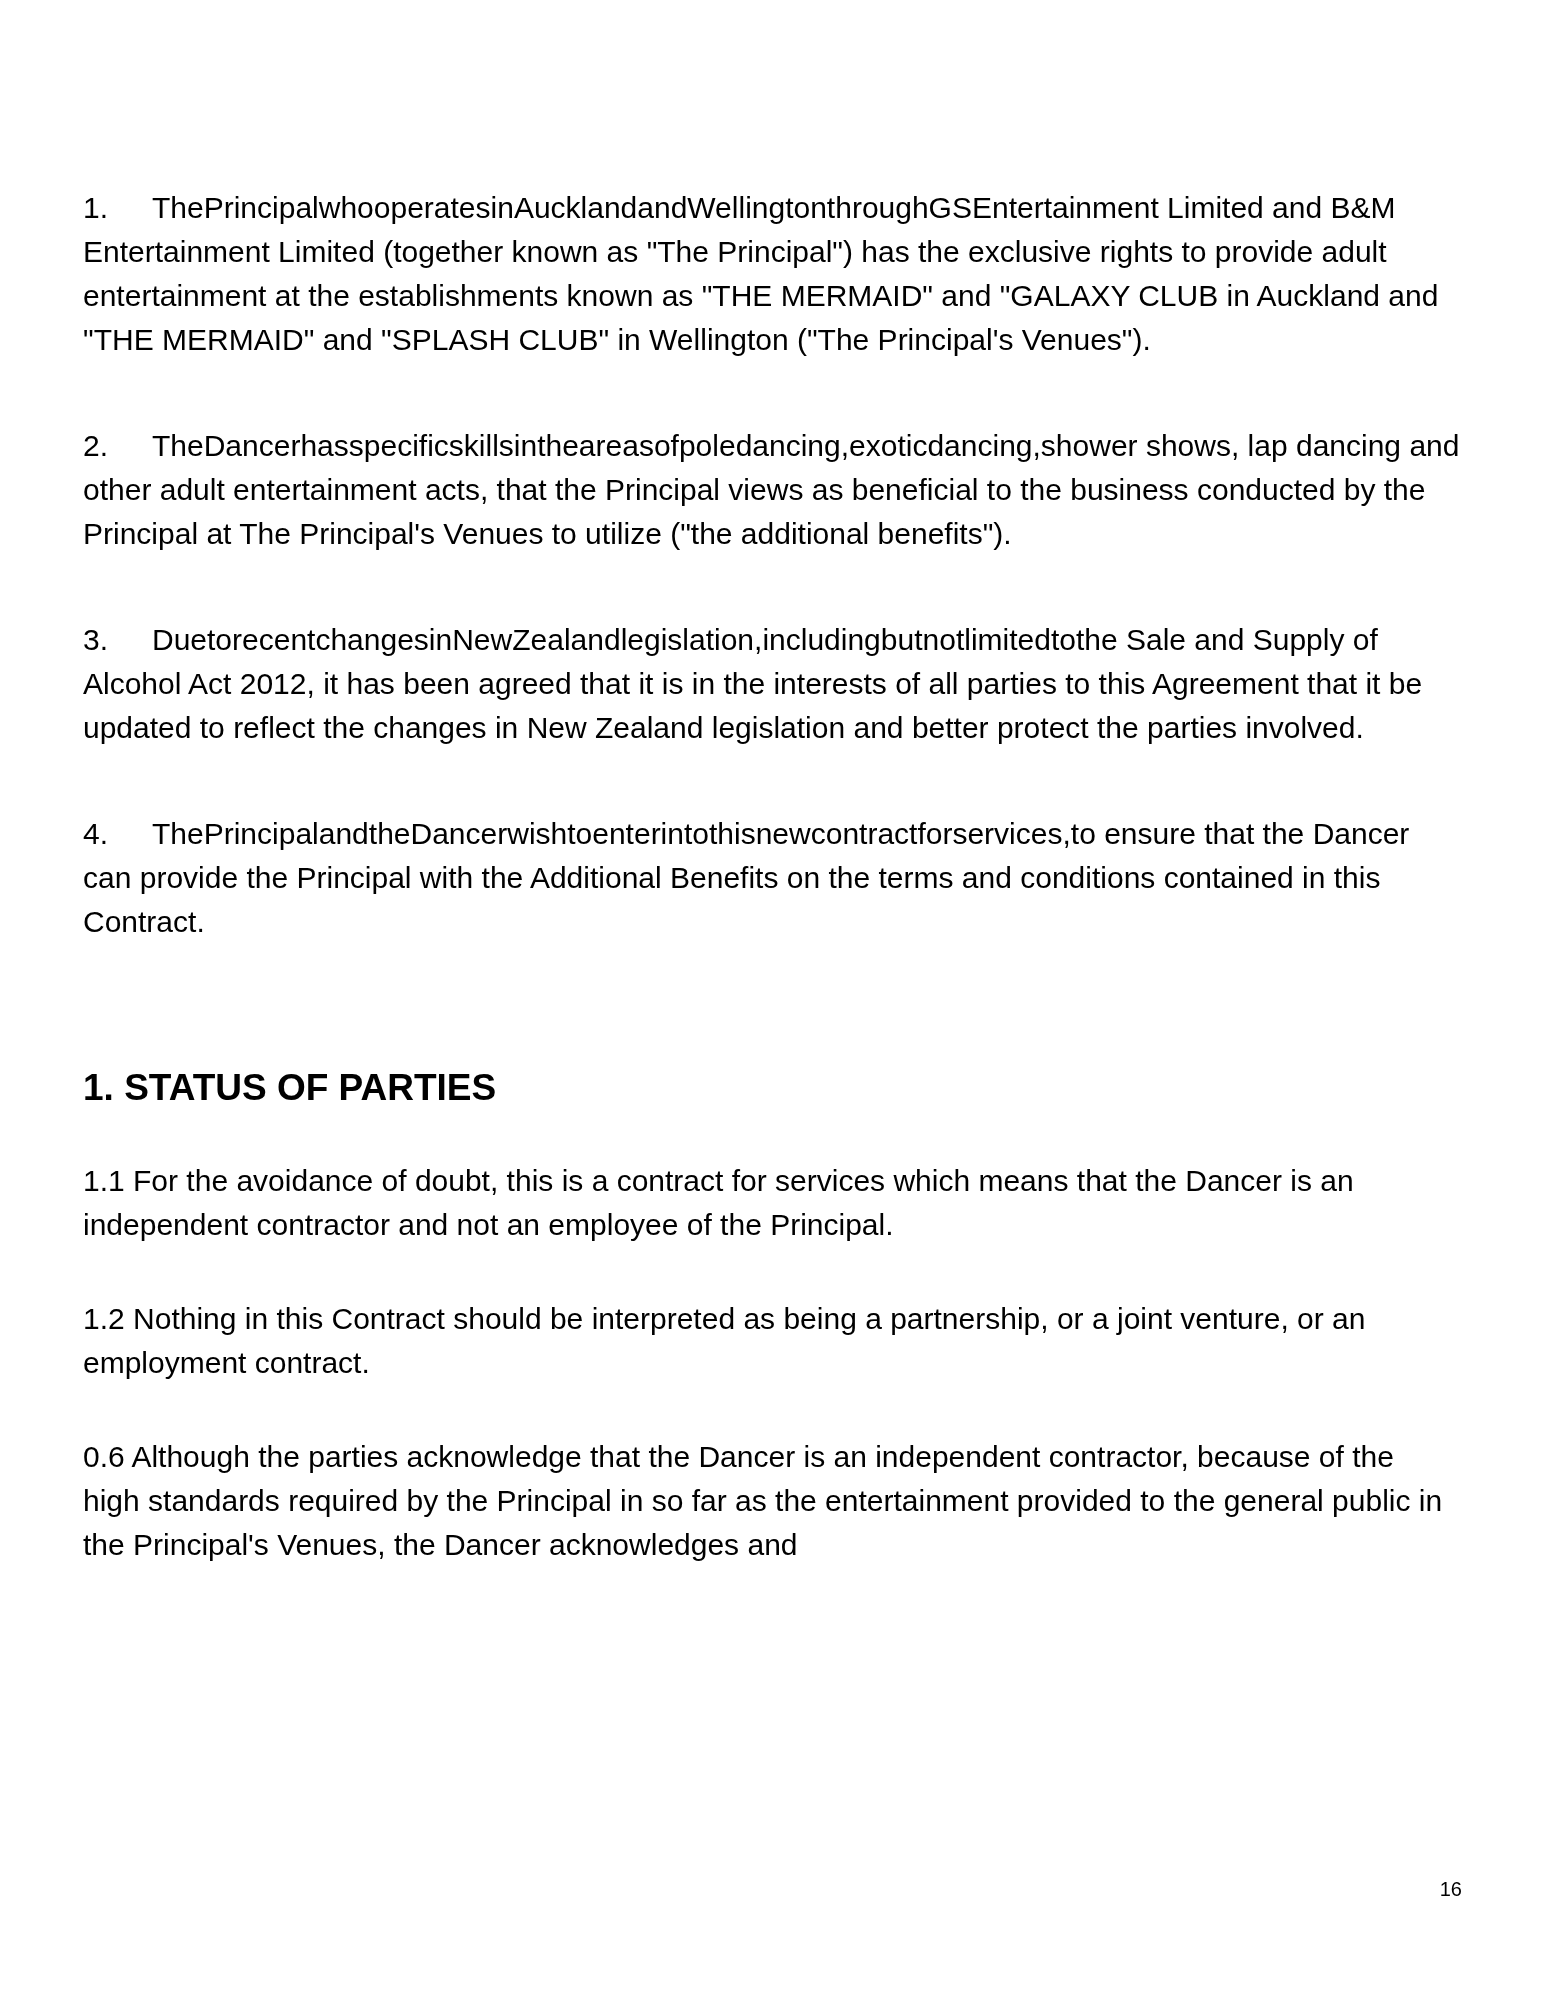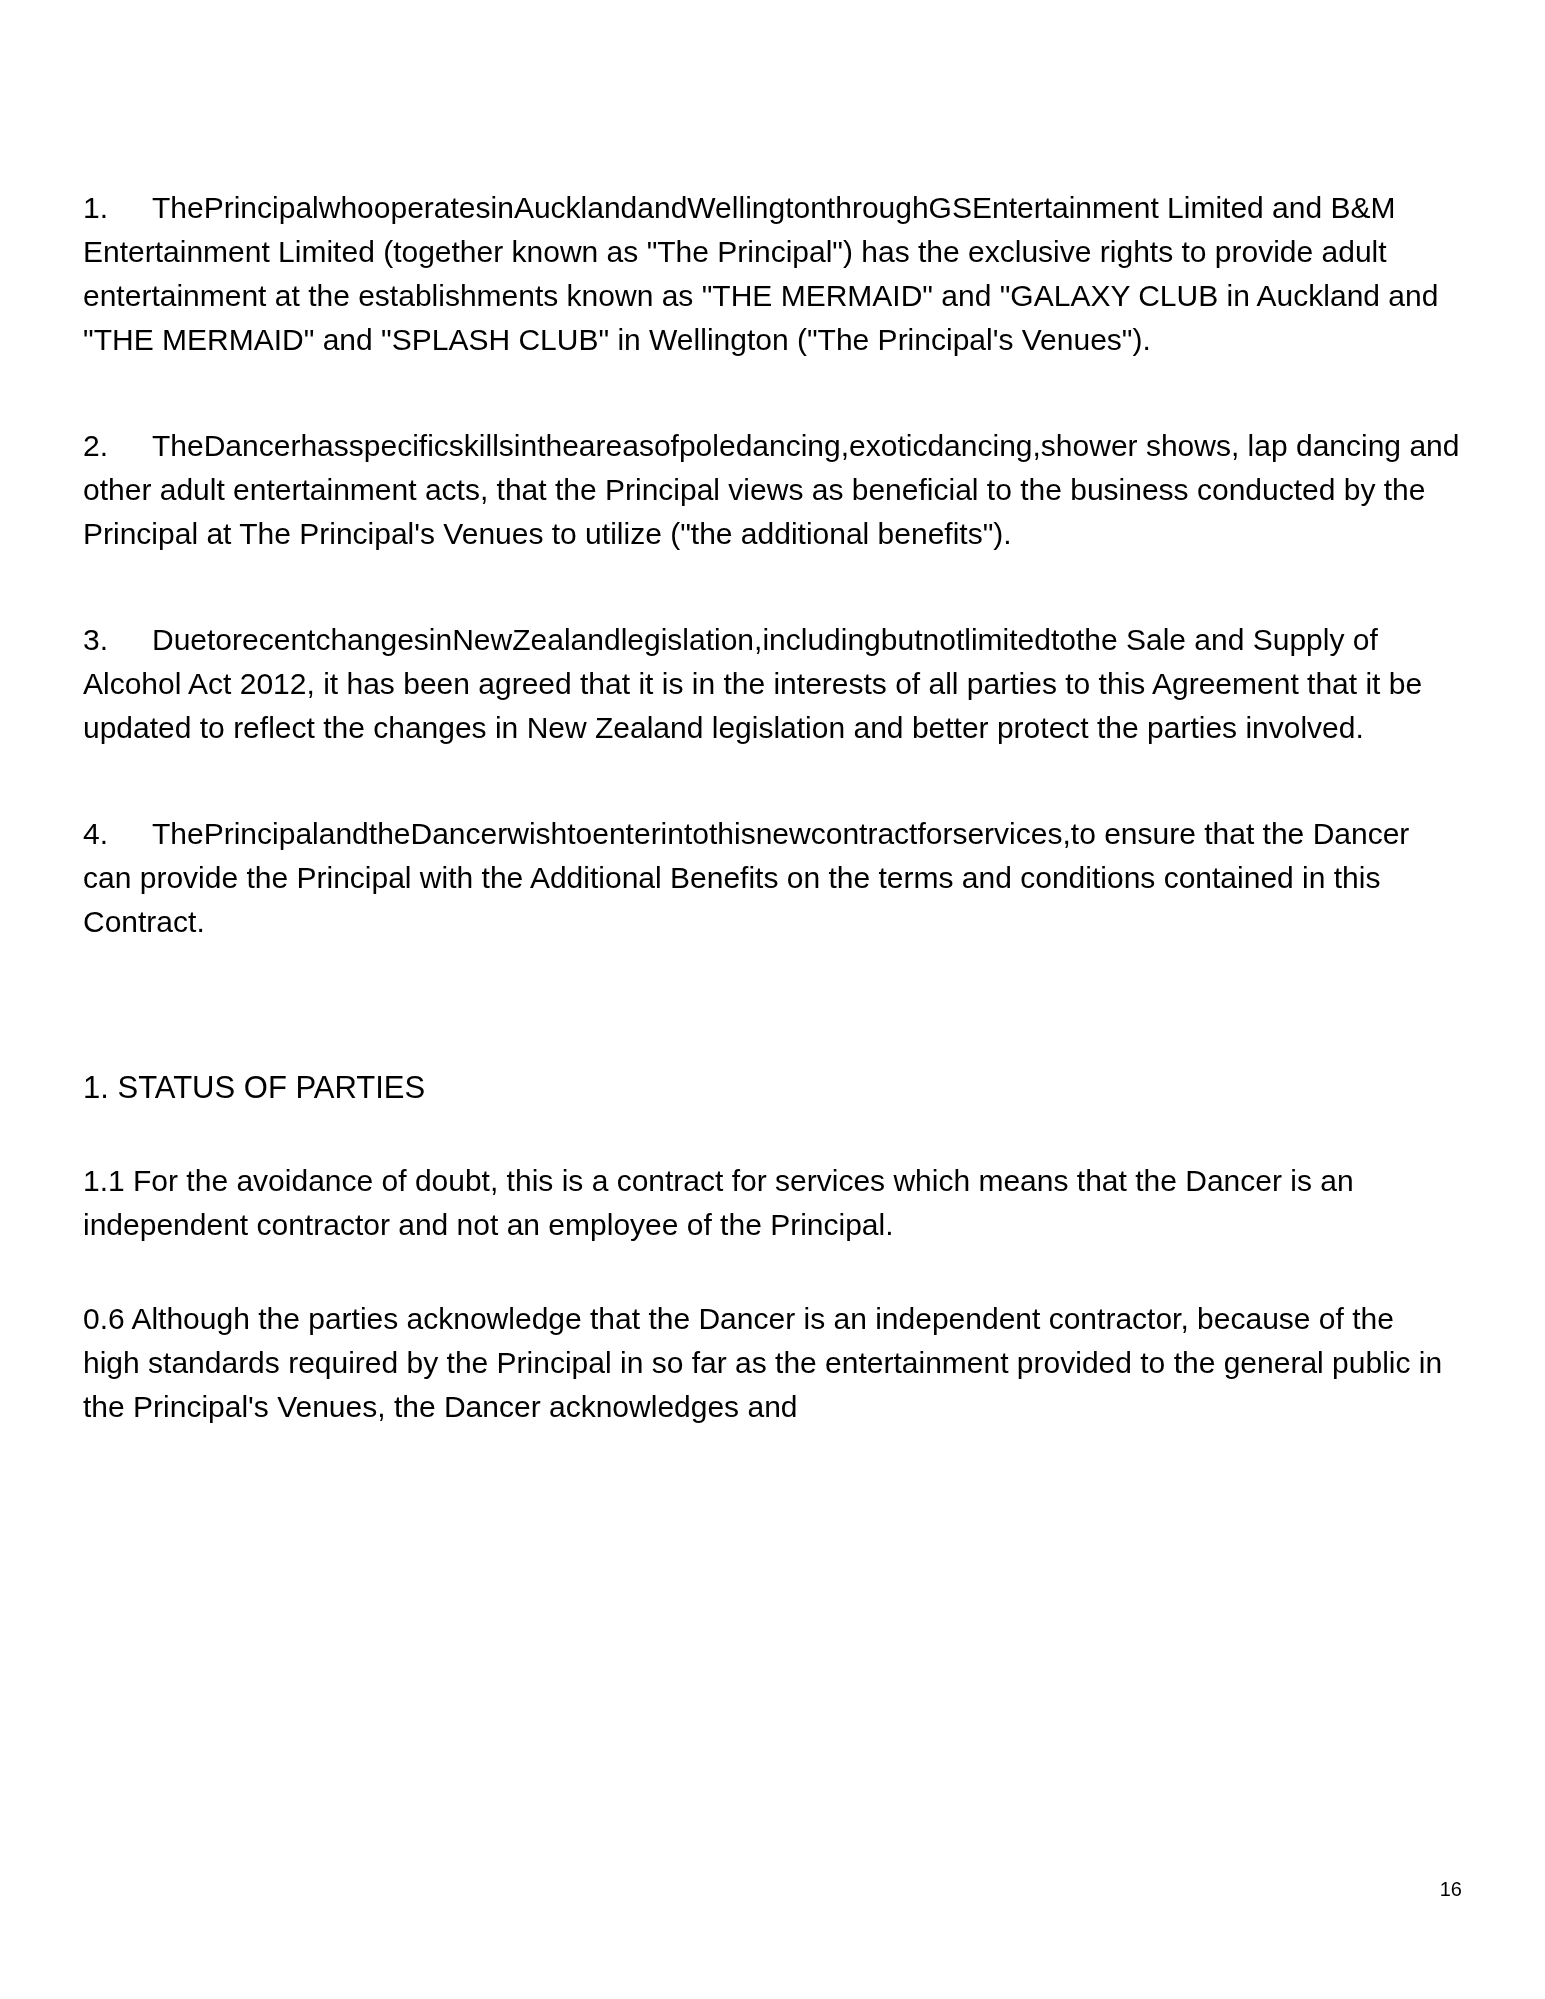--- a/index.html
+++ b/index.html
@@ -19,22 +19,22 @@
     line-height: 44px;
   }
   p.numbered {
     margin: 0 0 62px 0;
   }
   .num {
     display: inline-block;
     width: 69px;
   }
   h2.section-heading {
-    font-size: 31px;
-    font-weight: normal;
+    font-size: 37px;
+    font-weight: bold;
     line-height: 44px;
     margin: 122px 0 49px 0;
   }
   p.sub {
     margin: 0 7px 50px 0;
   }
   .page-number {
     position: absolute;
     top: 1872px;
     right: 83px;
@@ -53,19 +53,20 @@
     <p class="numbered"><span class="num">2.</span><span>TheDancerhasspecificskillsintheareasofpoledancing,exoticdancing,shower shows, lap dancing and other adult entertainment acts, that the Principal views as beneficial to the business conducted by the Principal at The Principal's Venues to utilize ("the additional benefits").</span></p>
 
     <p class="numbered"><span class="num">3.</span><span>DuetorecentchangesinNewZealandlegislation,includingbutnotlimitedtothe Sale and Supply of Alcohol Act 2012, it has been agreed that it is in the interests of all parties to this Agreement that it be updated to reflect the changes in New Zealand legislation and better protect the parties involved.</span></p>
 
     <p class="numbered"><span class="num">4.</span><span>ThePrincipalandtheDancerwishtoenterintothisnewcontractforservices,to ensure that the Dancer can provide the Principal with the Additional Benefits on the terms and conditions contained in this Contract.</span></p>
 
     <h2 class="section-heading">1. STATUS OF PARTIES</h2>
 
     <p class="sub">1.1 For the avoidance of doubt, this is a contract for services which means that the Dancer is an independent contractor and not an employee of the Principal.</p>
 
+    <p class="sub">1.2 Nothing in this Contract should be interpreted as being a partnership, or a joint venture, or an employment contract.</p>
 
     <p class="sub">0.6 Although the parties acknowledge that the Dancer is an independent contractor, because of the high standards required by the Principal in so far as the entertainment provided to the general public in the Principal's Venues, the Dancer acknowledges and</p>
 
   </div>
 
   <div class="page-number">16</div>
 </div>
 
 </body></html>

